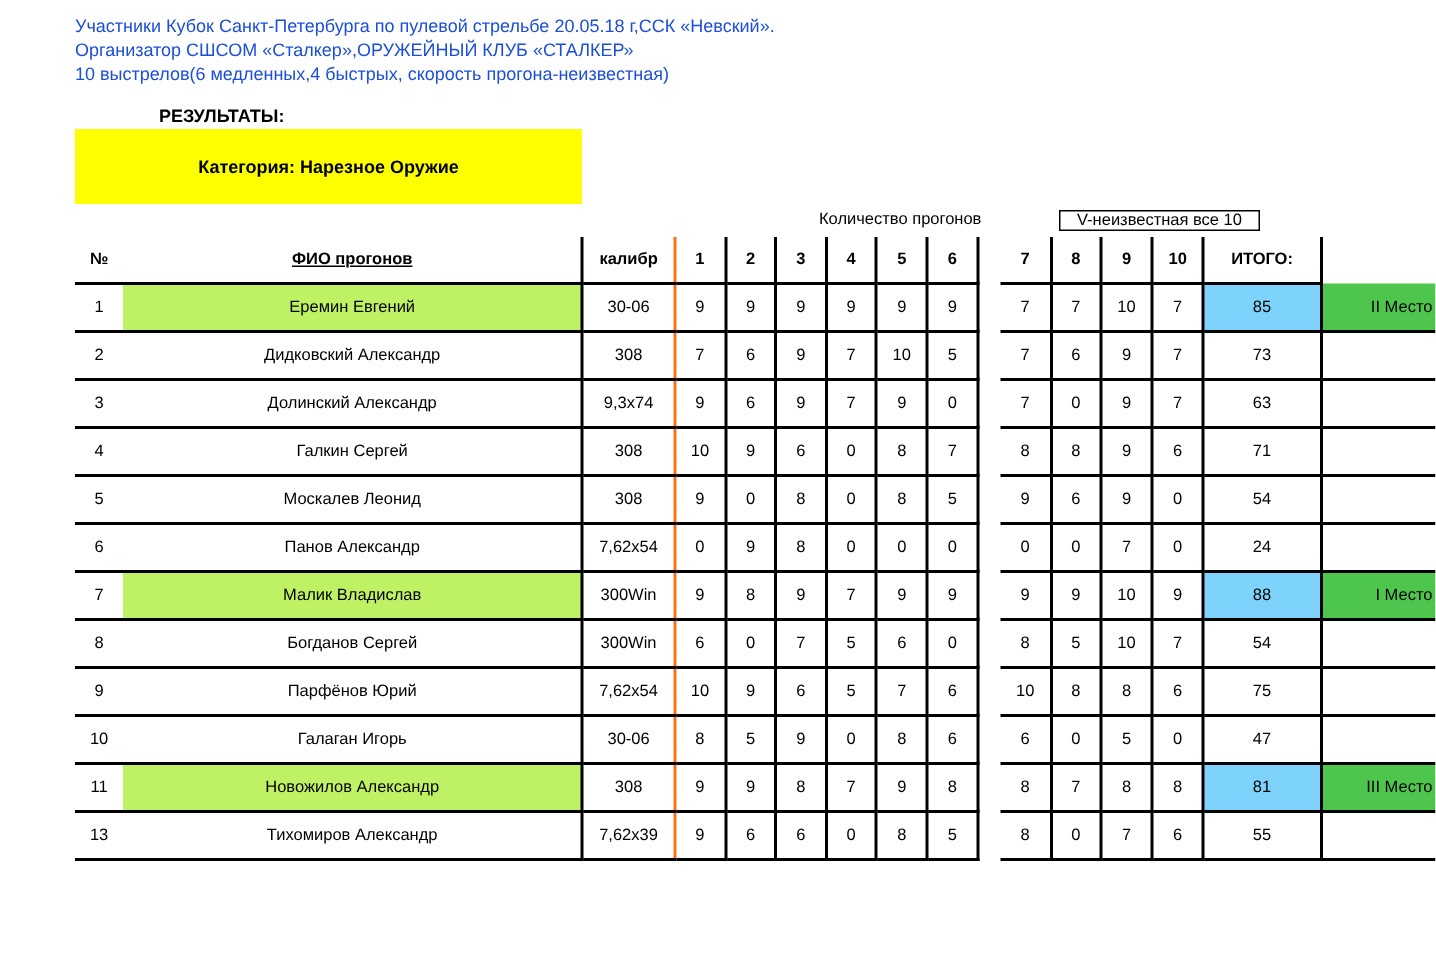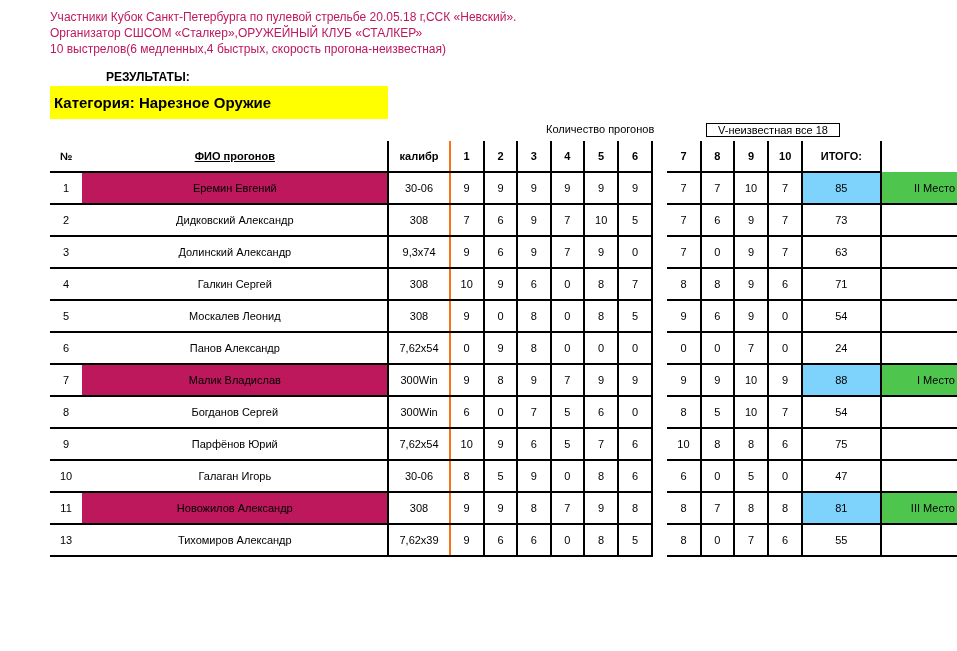--- a/index.html
+++ b/index.html
@@ -4,37 +4,37 @@
 <style>
   body {
     font-family: Arial, sans-serif;
     font-size: 12px;
     background: #ffffff;
     margin: 0;
     padding: 8px 0 0 50px;
     color: #000;
   }
   .header-line {
-    color: #be185d;
+    color: #1d4ed8;
     margin: 2px 0;
   }
   .results-label {
     margin-top: 14px;
     margin-left: 56px;
     margin-bottom: 2px;
     font-weight: bold;
     font-size: 12px;
   }
   .category-bar {
     background: #ffff00;
     font-weight: bold;
-    padding: 8px 4px;
+    padding: 18px 4px;
     width: 330px;
-    text-align: left;
-    font-size: 15px;
+    text-align: center;
+    font-size: 12px;
   }
   .group-labels {
     position: relative;
     height: 16px;
     margin-top: 4px;
     text-decoration: underline;
   }
   .group-label {
     position: absolute;
     font-size: 11px;
@@ -53,42 +53,42 @@
   table.results th {
     font-weight: bold;
   }
   .col-num   { width: 30px; }
   .col-name  { width: 330px; border-right: 2px solid #000; }
   .col-cal   { width: 57px; border-right: 2px solid #f97316; }
   .col-s     { width: 30px; border-right: 2px solid #000; }
   .col-total { width: 76px; border-right: 2px solid #000; }
   .col-place { width: 76px; }
   th.col-name { text-decoration: underline; }
-  .hl-name  { background: #be185d; }
+  .hl-name  { background: #bef264; }
   .hl-total { background: #7dd3fc; }
   .hl-place { background: #4ec64e; }
   td.place-cell { border-bottom: none; }
   td.place-cell.hl-place { border-bottom: 2px solid #000; text-align: right; }
   th.no-right { border-right: none !important; }
   td.no-right { border-right: none !important; }
   .spacer { width: 12px; border-bottom: none !important; }
 </style>
 </head>
 <body>
 
 <div class="header-line">Участники Кубок Санкт-Петербурга по пулевой стрельбе  20.05.18 г,ССК «Невский».</div>
 <div class="header-line">Организатор СШСОМ «Сталкер»,ОРУЖЕЙНЫЙ КЛУБ «СТАЛКЕР»</div>
 <div class="header-line"> 10 выстрелов(6 медленных,4 быстрых, скорость прогона-неизвестная)</div>
 
 <div class="results-label">РЕЗУЛЬТАТЫ:</div>
 <div class="category-bar">Категория: Нарезное Оружие</div>
 
 <div class="group-labels">
   <span class="group-label" style="left:496px;">Количество прогонов</span>
-  <span class="group-label" style="left:656px; border:1px solid #000; padding:0 6px; width:120px; text-align:center;">V-неизвестная все 18</span>
+  <span class="group-label" style="left:656px; border:1px solid #000; padding:0 6px; width:120px; text-align:center;">V-неизвестная все 10</span>
 </div>
 
 <table class="results">
   <thead>
     <tr>
       <th class="col-num">№</th>
       <th class="col-name">ФИО прогонов</th>
       <th class="col-cal">калибр</th>
       <th class="col-s">1</th>
       <th class="col-s">2</th>

